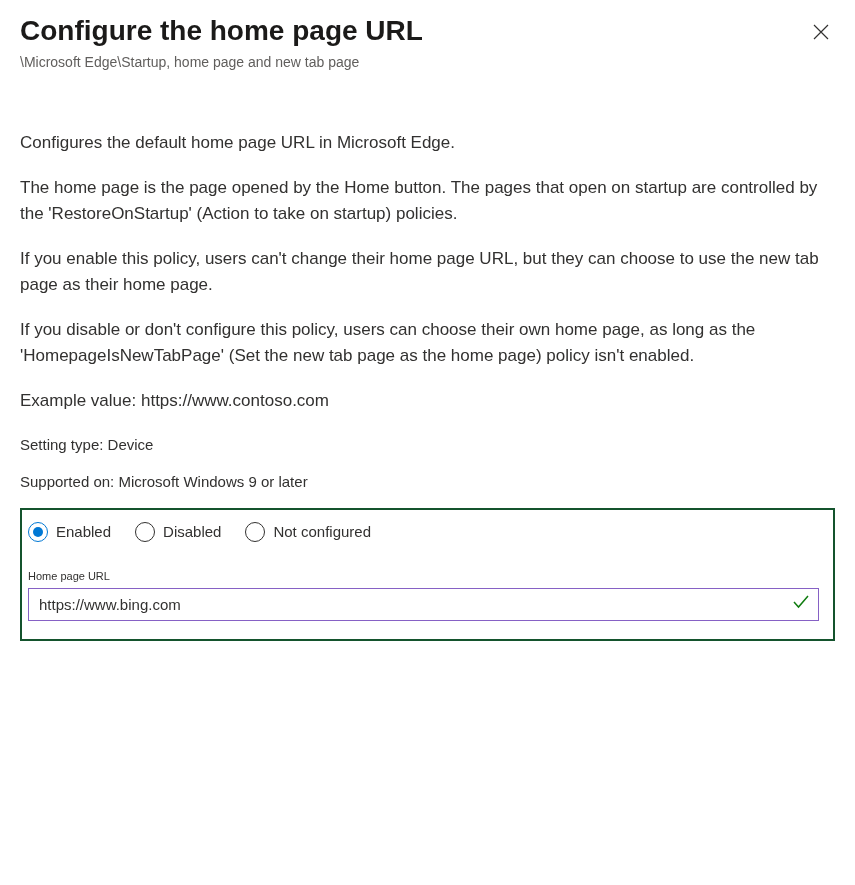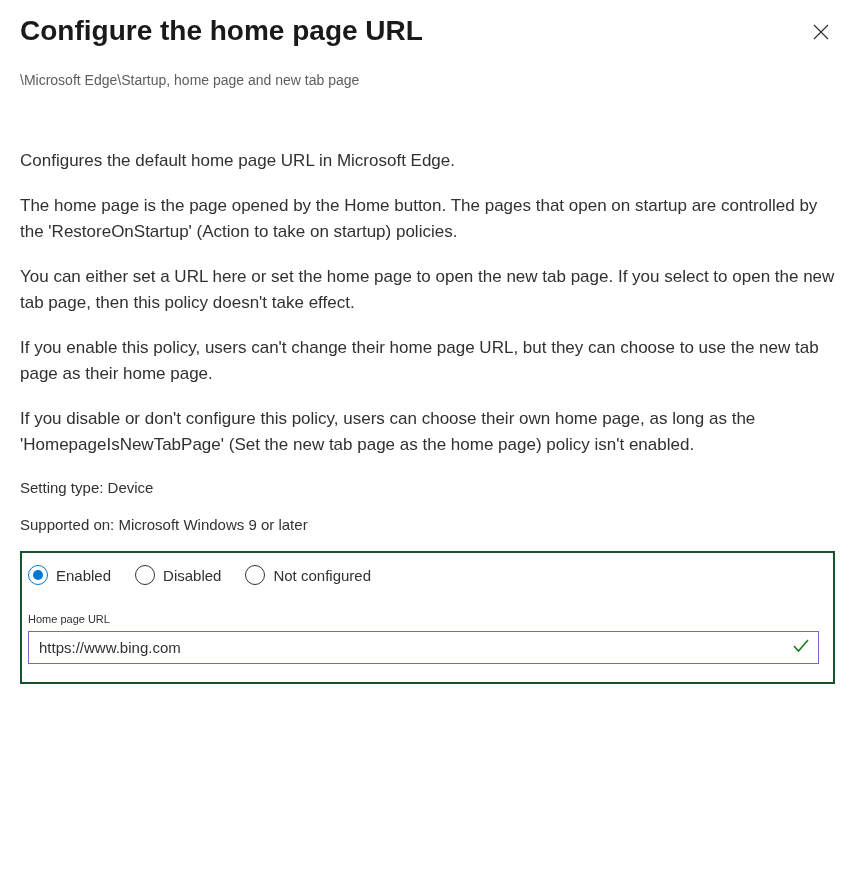--- a/index.html
+++ b/index.html
@@ -18,21 +18,21 @@
     }
     .title {
       font-size: 28px;
       font-weight: 600;
       color: #1b1a19;
       line-height: 1.2;
     }
     .breadcrumb {
       font-size: 14px;
       color: #605e5c;
-      margin-top: 24px;
+      margin-top: 6px;
     }
     .close-btn {
       background: none;
       border: none;
       cursor: pointer;
       padding: 6px;
       margin-top: 4px;
     }
     .close-btn svg { width: 16px; height: 16px; }
     .description {
@@ -123,23 +123,23 @@
       <svg viewBox="0 0 16 16">
           <path d="M1 1 L15 15 M15 1 L1 15" stroke="#323130" stroke-width="1.2" fill="none"></path>
         </svg>
     </span>
   </button>
 </div>
 
 <div class="description">
   <p>Configures the default home page URL in Microsoft Edge.</p>
   <p>The home page is the page opened by the Home button. The pages that open on startup are controlled by the 'RestoreOnStartup' (Action to take on startup) policies.</p>
-  <p>You can either set a URL here or set the home page to open the new tab page. If you select to open the new tab page, then this policy doesn't take effect.</p>
   <p>If you enable this policy, users can't change their home page URL, but they can choose to use the new tab page as their home page.</p>
   <p>If you disable or don't configure this policy, users can choose their own home page, as long as the 'HomepageIsNewTabPage' (Set the new tab page as the home page) policy isn't enabled.</p>
+  <p>Example value: https://www.contoso.com</p>
 </div>
 
 <div class="meta-line">Setting type: Device</div>
 <div class="meta-line">Supported on: Microsoft Windows 9 or later</div>
 
 <div class="highlight-box">
   <div class="radio-row">
     <label class="radio-item">
       <span class="radio-outer selected">
           <span class="radio-inner"></span>

